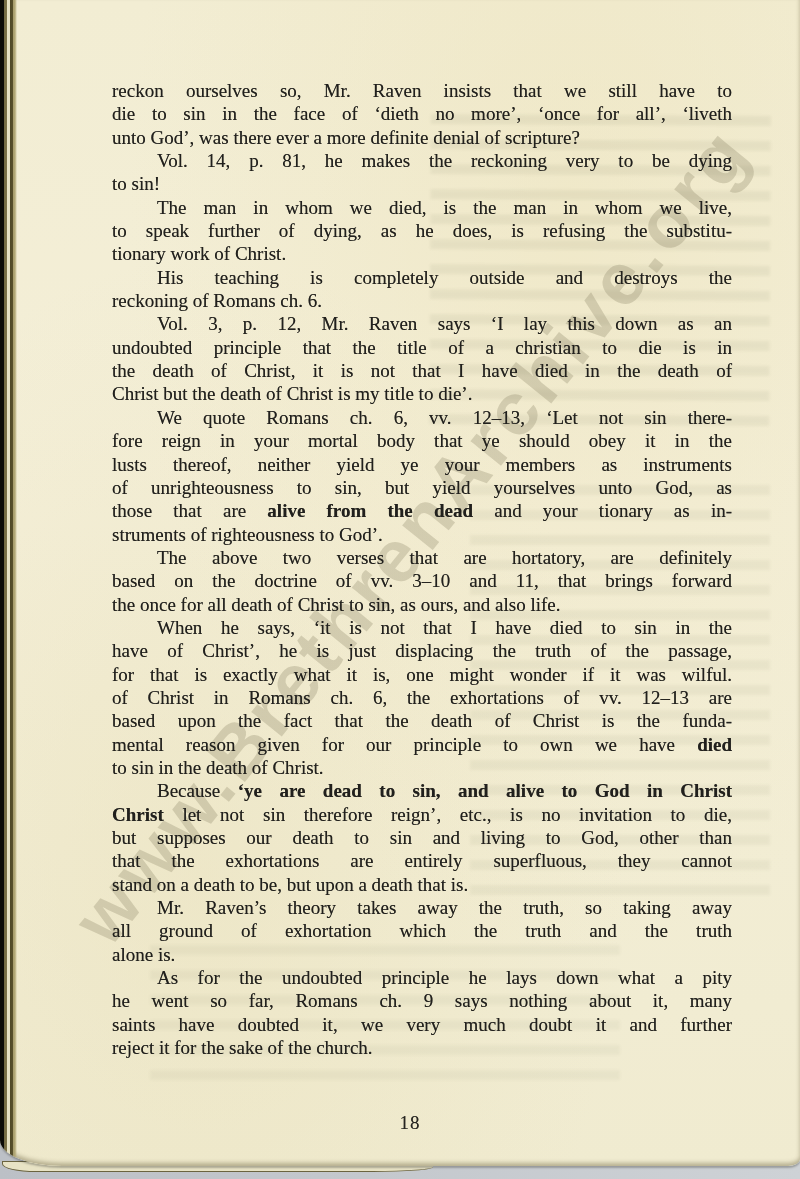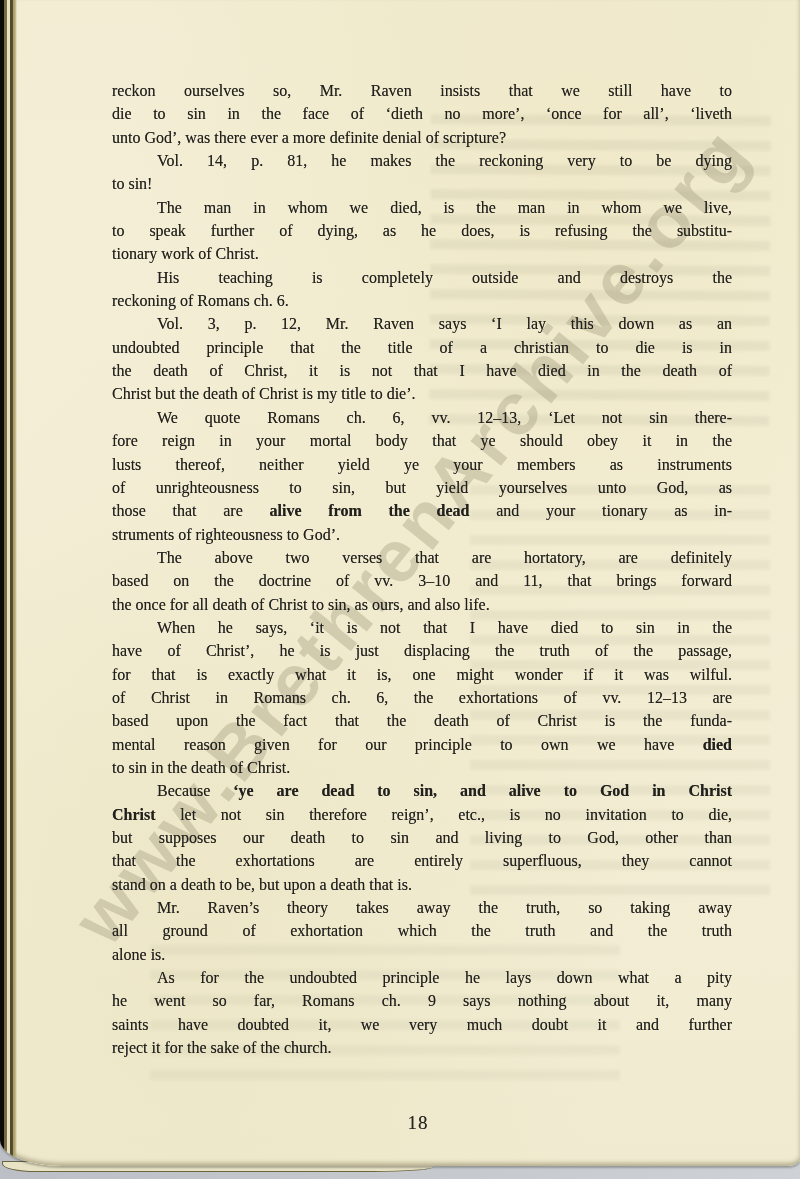--- a/index.html
+++ b/index.html
@@ -57,37 +57,37 @@
     transform:translate(-50%,-50%) rotate(-51deg);
     white-space:nowrap;
     font-family:"Liberation Sans","DejaVu Sans",sans-serif;
     font-weight:bold;
     font-size:74px;letter-spacing:5px;
     color:rgba(139,133,103,.30);
     user-select:none;
   }
   .text{
     position:absolute;left:112px;top:79px;width:620px;
-    font-size:16px;line-height:23.35px;
+    font-size:19px;line-height:23.35px;
     color:#21201d;
     text-shadow:0 0 .5px rgba(33,32,29,.55);
   }
   .line{
     text-align:justify;
     text-align-last:justify;
     -moz-text-align-last:justify;
   }
   .line.last{
     text-align-last:left;
     -moz-text-align-last:left;
   }
   .line.indent{padding-left:45px;}
   .line .b{font-weight:bold;margin-top:39px;}
   .pagenum{
-    position:absolute;left:108px;top:1112px;width:620px;
+    position:absolute;left:100px;top:1112px;width:620px;
     text-align:center;
     font-size:19px;color:#262521;
     letter-spacing:1px;
     text-shadow:0 0 .5px rgba(33,32,29,.5);
   }
 </style>
 </head>
 <body>
 
 <div class="scan">

